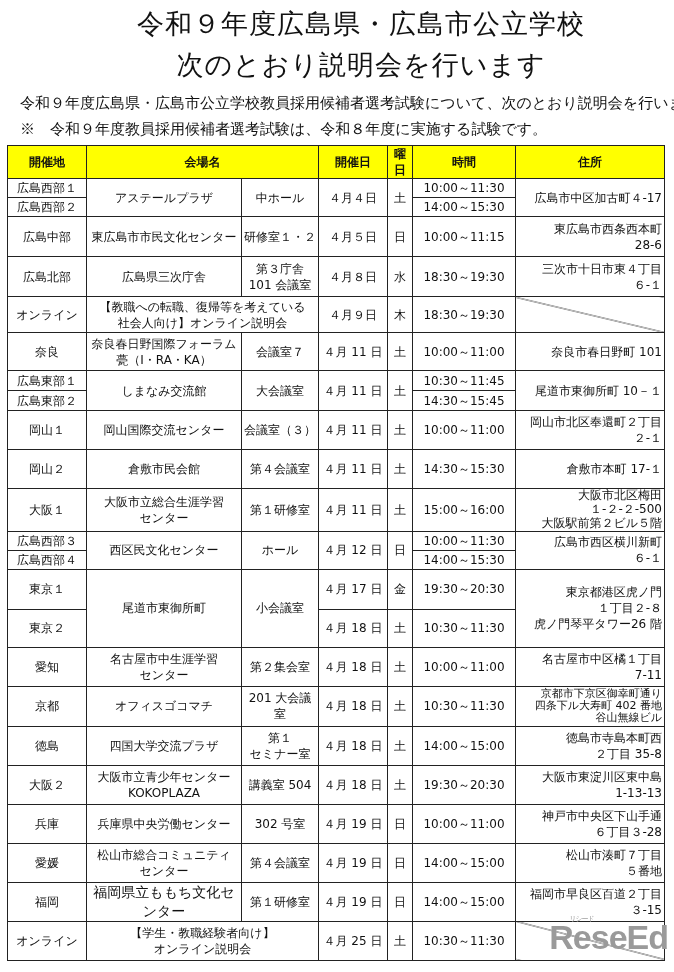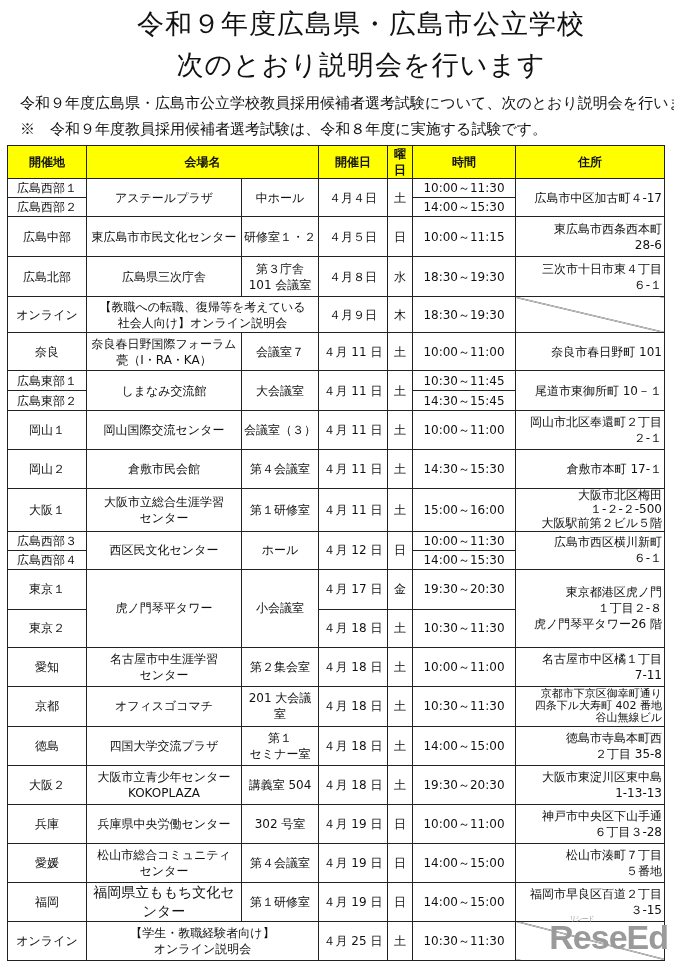--- a/index.html
+++ b/index.html
@@ -181,21 +181,21 @@
           <div>６-１</div>
         </td>
   </tr>
   <tr style="height:19px">
     <td>広島西部４</td>
     <td class="time">14:00～15:30</td>
   </tr>
 
   <tr style="height:40px">
     <td>東京１</td>
-    <td rowspan="2">虎ノ門琴平タワー</td>
+    <td rowspan="2">尾道市東御所町</td>
     <td rowspan="2">小会議室</td>
     <td>４月 17 日</td>
     <td>金</td>
     <td class="time">19:30～20:30</td>
     <td rowspan="2" class="addr">
           <div>東京都港区虎ノ門</div>
           <div>１丁目２-８</div>
           <div>虎ノ門琴平タワー26 階</div>
         </td>
   </tr>

